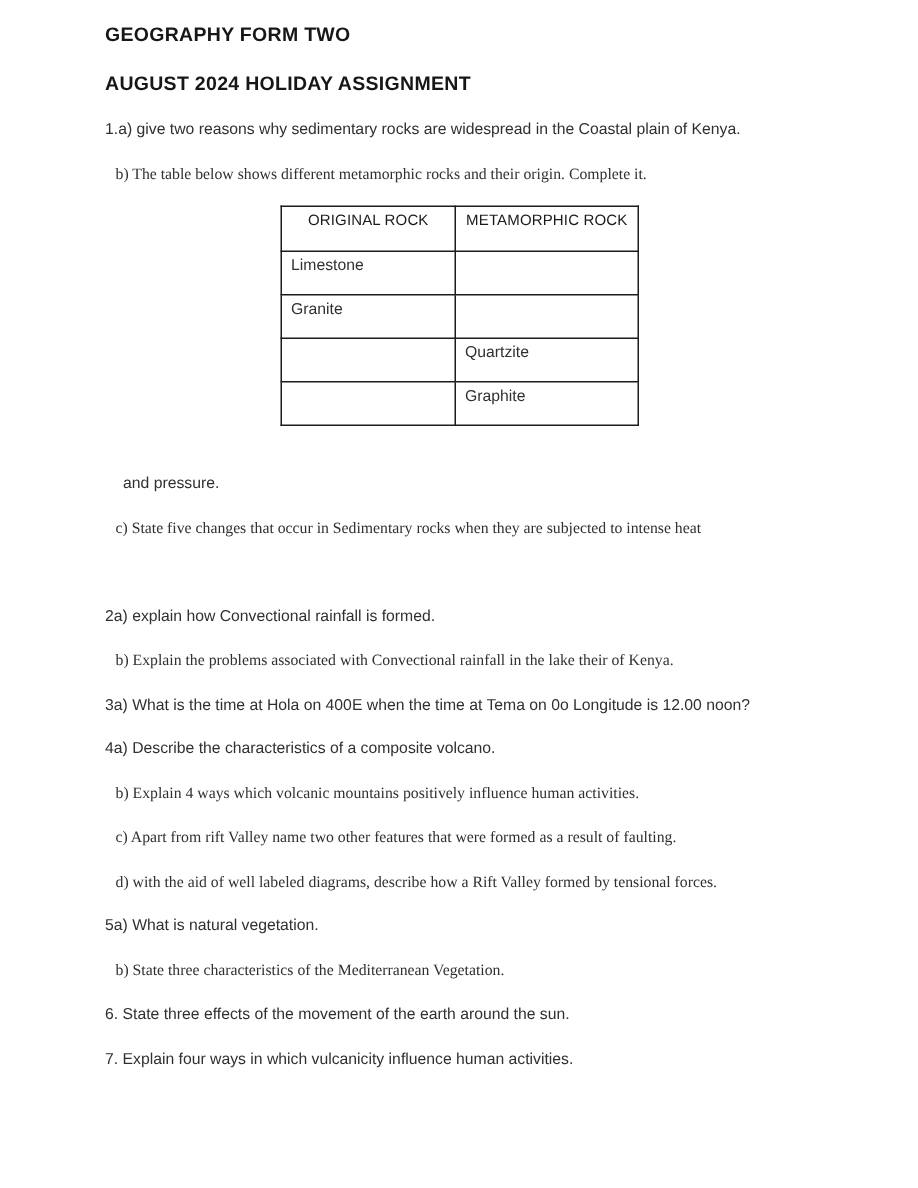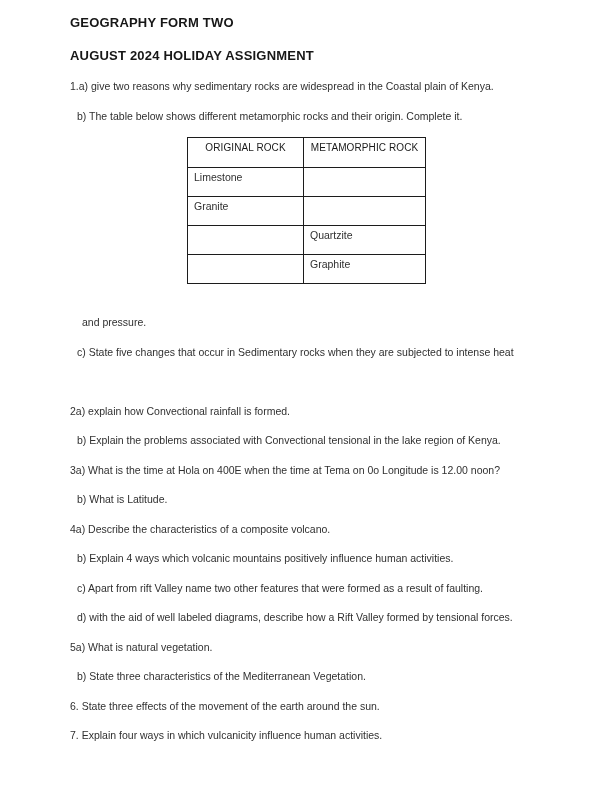--- a/index.html
+++ b/index.html
@@ -26,21 +26,21 @@
     margin: 0;
     letter-spacing: 0.2px;
   }
   .q {
     font-size: 10.5px;
     line-height: 29.5px;
     margin: 0;
     white-space: nowrap;
     color: #303030;
   }
-  .q.sub { padding-left: 7px; }
+  .q.sub { padding-left: 7px; font-family: Liberation Serif, serif; }
   .q.cont { padding-left: 12px; }
   .q.gap-before { margin-top: 29.5px; }
   table.rock-table {
     border-collapse: collapse;
     margin: 6px 0 24px 117px;
     table-layout: fixed;
   }
   table.rock-table th,
   table.rock-table td {
     border: 1.5px solid #1c1c1c;
@@ -102,24 +102,23 @@
         <td></td>
         <td>Graphite</td>
       </tr>
     </tbody>
   </table>
 
   <p class="q cont">and pressure.</p>
   <p class="q sub">c) State five changes that occur in Sedimentary rocks when they are subjected to intense heat</p>
 
   <p class="q gap-before">2a) explain how Convectional rainfall is formed.</p>
-  <p class="q sub">b) Explain the problems associated with Convectional tensional in the lake region of Kenya.</p>
+  <p class="q sub">b) Explain the problems associated with Convectional rainfall in the lake their of Kenya.</p>
 
   <p class="q">3a) What is the time at Hola on 400E when the time at Tema on 0o Longitude is 12.00 noon?</p>
-  <p class="q sub">b) What is Latitude.</p>
 
   <p class="q">4a) Describe the characteristics of a composite volcano.</p>
   <p class="q sub">b) Explain 4 ways which volcanic mountains positively influence human activities.</p>
   <p class="q sub">c) Apart from rift Valley name two other features that were formed as a result of faulting.</p>
   <p class="q sub">d) with the aid of well labeled diagrams, describe how a Rift Valley formed by tensional forces.</p>
 
   <p class="q">5a) What is natural vegetation.</p>
   <p class="q sub">b) State three characteristics of the Mediterranean Vegetation.</p>
 
   <p class="q">6. State three effects of the movement of the earth around the sun.</p>

